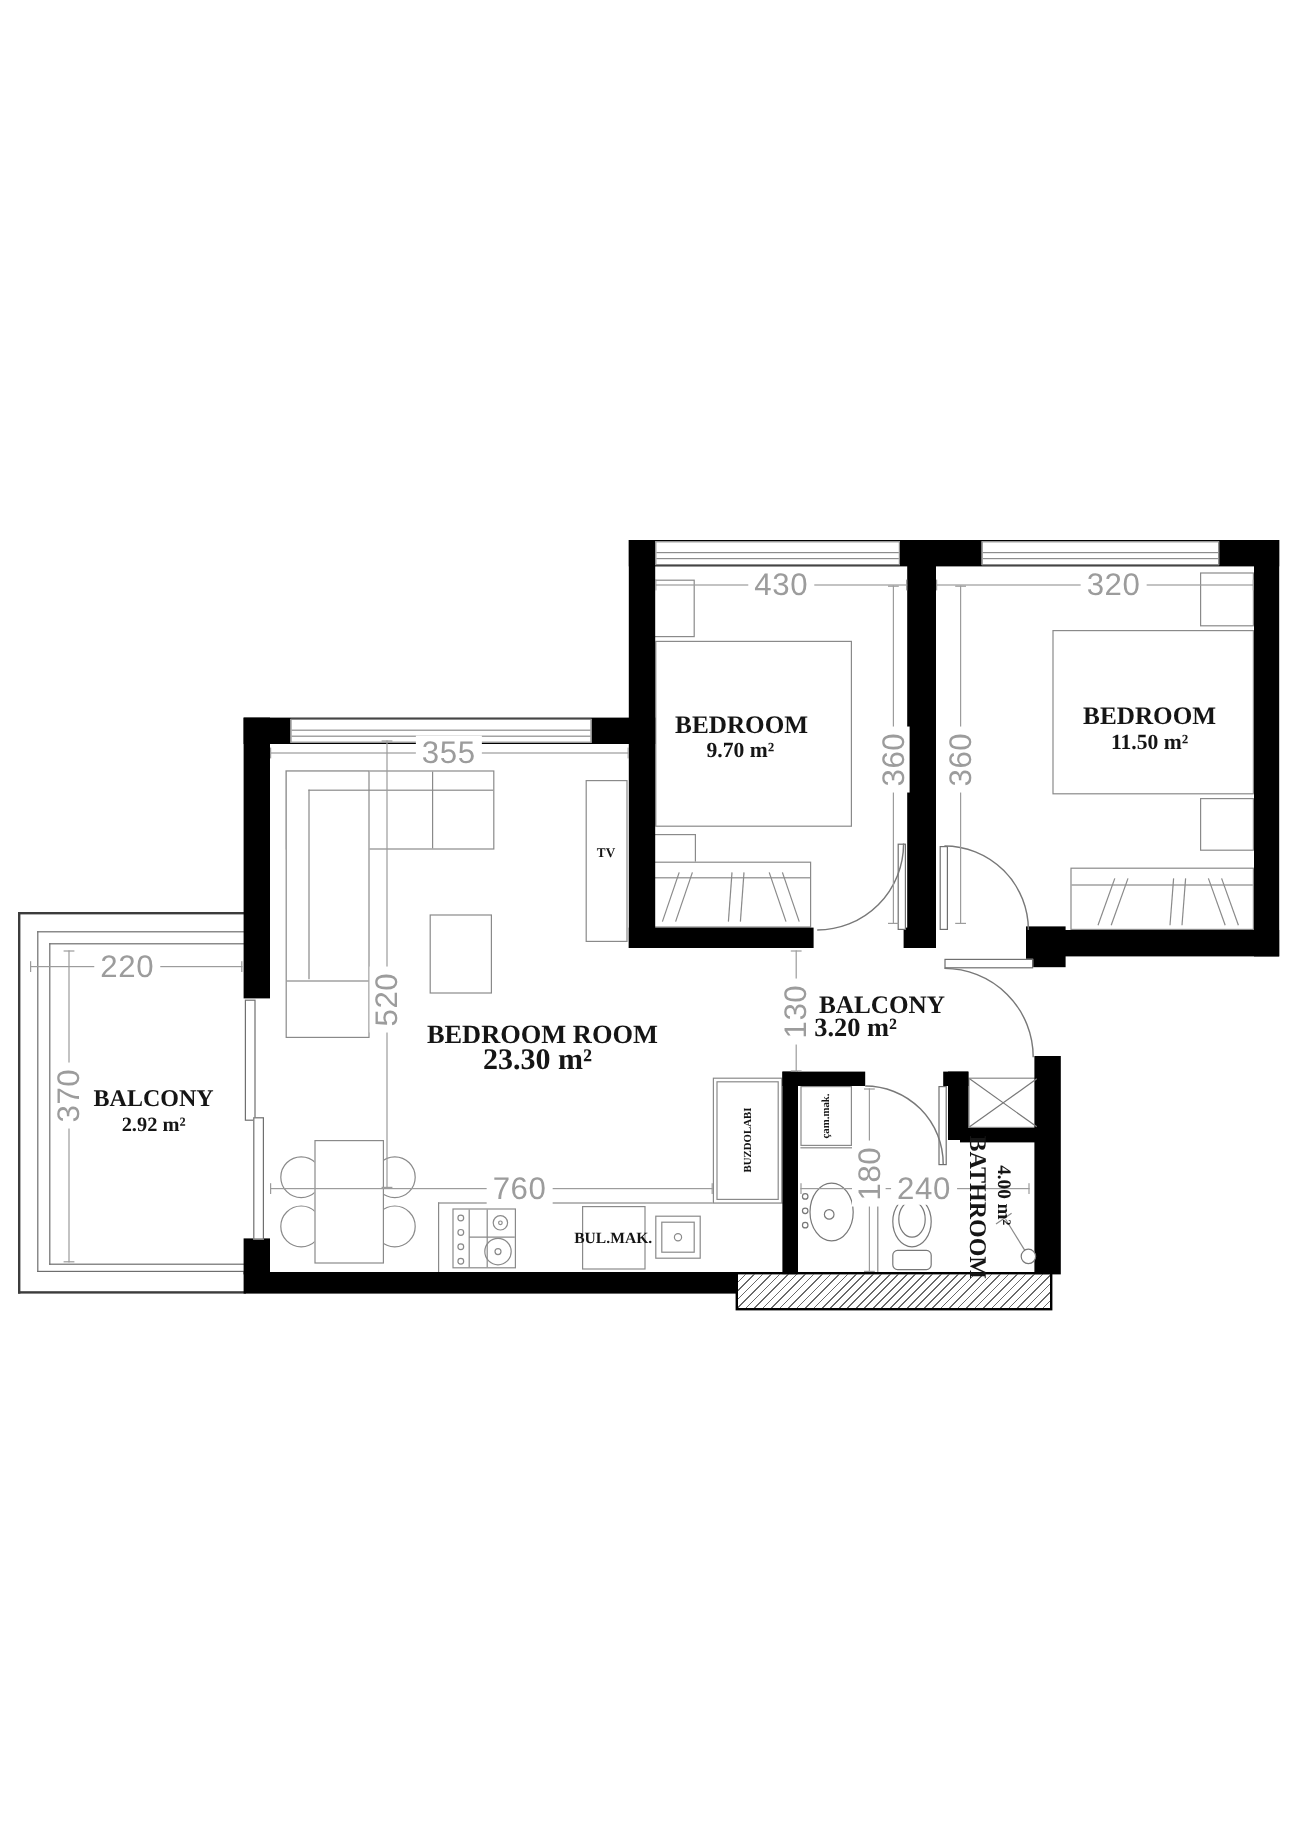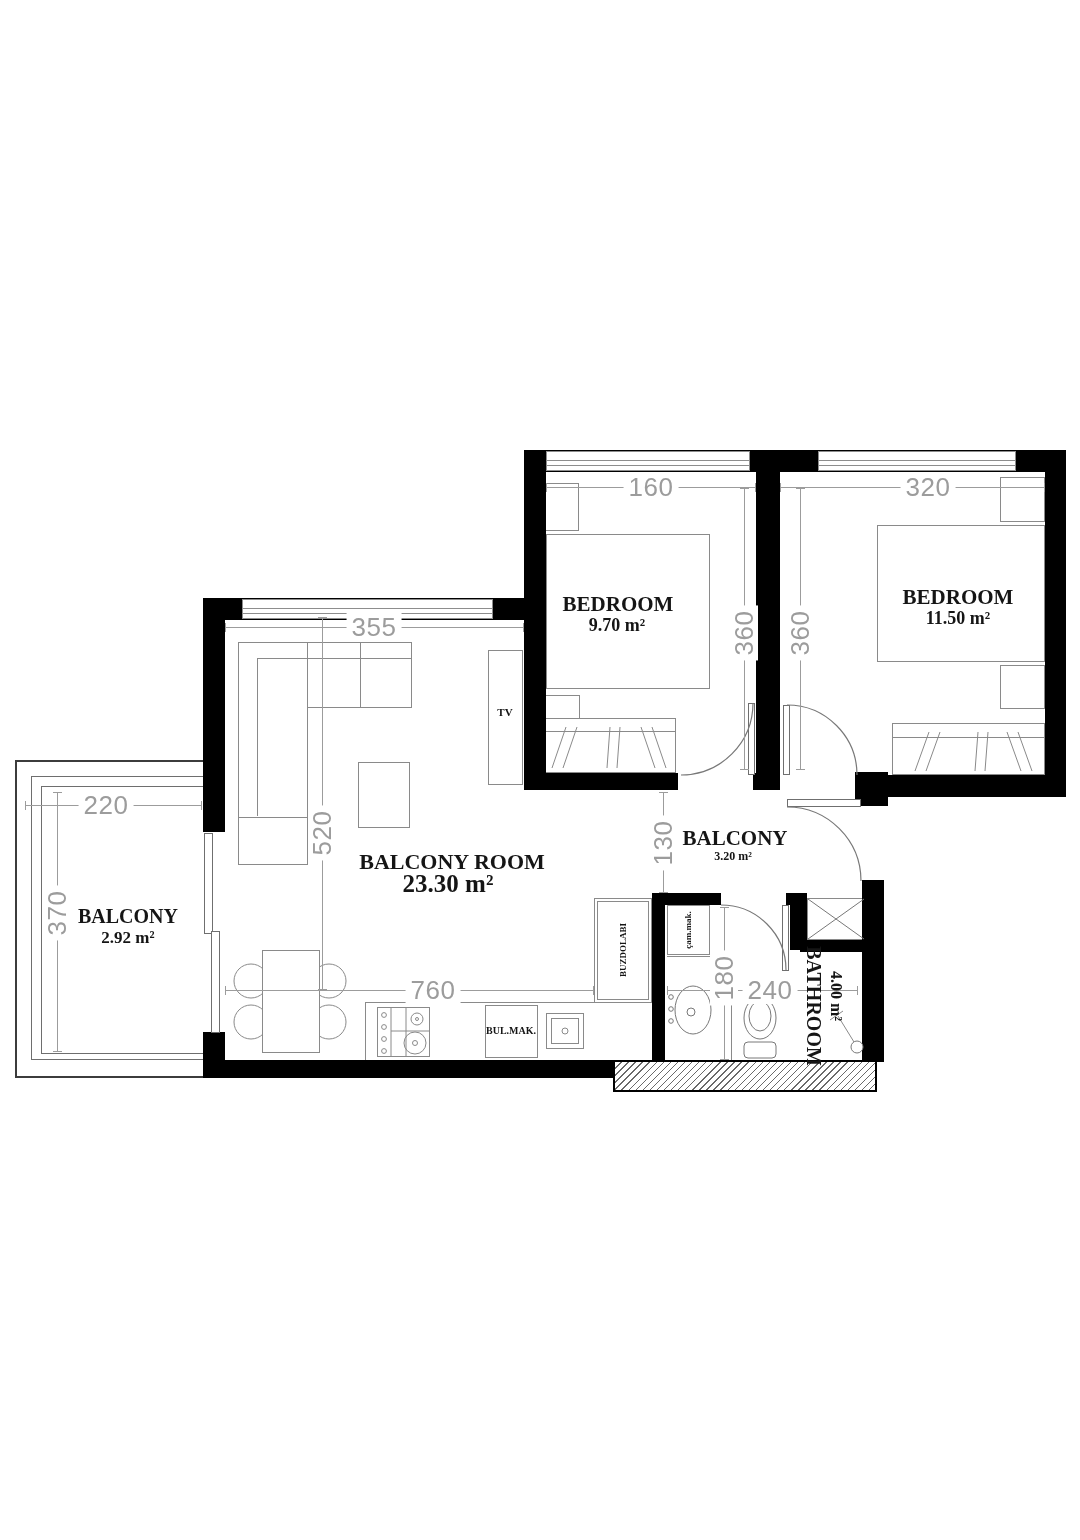--- a/index.html
+++ b/index.html
@@ -185,44 +185,44 @@
   <div class="dim v" style="left:744px;top:488px;width:1px;height:282px"></div>
   <div class="dim v" style="left:800px;top:488px;width:1px;height:282px"></div>
   <div class="dim v" style="left:322px;top:617px;width:1px;height:373px"></div>
   <div class="dim h" style="left:225px;top:990px;width:369px;height:1px"></div>
   <div class="dim v" style="left:663px;top:792px;width:1px;height:101px"></div>
   <div class="dim v" style="left:724px;top:907px;width:1px;height:153px"></div>
   <div class="dim h" style="left:667px;top:990px;width:191px;height:1px"></div>
   <div class="dim h" style="left:25px;top:805px;width:177px;height:1px"></div>
   <div class="dim v" style="left:57px;top:792px;width:1px;height:260px"></div>
 
-  <span class="dlab" style="left:651px;top:487px">160</span>
+  <span class="dlab" style="left:651px;top:487px">430</span>
   <span class="dlab" style="left:928px;top:487px">320</span>
   <span class="dlab" style="left:374px;top:627px">355</span>
   <span class="dlab v" style="left:744px;top:633px">360</span>
   <span class="dlab v" style="left:800px;top:633px">360</span>
   <span class="dlab v" style="left:322px;top:833px">520</span>
   <span class="dlab" style="left:433px;top:990px">760</span>
   <span class="dlab v" style="left:663px;top:843px">130</span>
   <span class="dlab v" style="left:724px;top:978px">180</span>
   <span class="dlab" style="left:770px;top:990px">240</span>
   <span class="dlab" style="left:106px;top:805px">220</span>
   <span class="dlab v" style="left:57px;top:913px">370</span>
 
   <span class="rname" style="left:618px;top:604px;font-size:21px">BEDROOM</span>
   <span class="rarea" style="left:617px;top:625px;font-size:18px">9.70 m²</span>
   <span class="rname" style="left:958px;top:597px;font-size:21px">BEDROOM</span>
   <span class="rarea" style="left:958px;top:618px;font-size:18px">11.50 m²</span>
-  <span class="rname" style="left:452px;top:862px;font-size:22px">BALCONY ROOM</span>
+  <span class="rname" style="left:452px;top:862px;font-size:22px">BEDROOM ROOM</span>
   <span class="rarea" style="left:448px;top:883px;font-size:25px">23.30 m²</span>
   <span class="rname" style="left:735px;top:838px;font-size:21px">BALCONY</span>
-  <span class="rarea" style="left:733px;top:856px;font-size:12px">3.20 m²</span>
+  <span class="rarea" style="left:713px;top:856px;font-size:22px">3.20 m²</span>
   <span class="rname r90" style="left:814px;top:1006px;font-size:20px">BATHROOM</span>
   <span class="rarea r90" style="left:836px;top:996px;font-size:16px">4.00 m²</span>
   <span class="rname" style="left:128px;top:916px;font-size:20px">BALCONY</span>
   <span class="rarea" style="left:128px;top:937px;font-size:17px">2.92 m²</span>
 
   <span class="alab" style="left:505px;top:712px;font-size:11px">TV</span>
-  <span class="alab" style="left:511px;top:1031px;font-size:10px">BUL.MAK.</span>
+  <span class="alab" style="left:511px;top:1031px;font-size:13px">BUL.MAK.</span>
   <span class="alab rm90" style="left:623px;top:950px;font-size:9px">BUZDOLABI</span>
   <span class="alab rm90" style="left:688px;top:930px;font-size:9px">çam.mak.</span>
 
 </div>
 
 </body></html>

